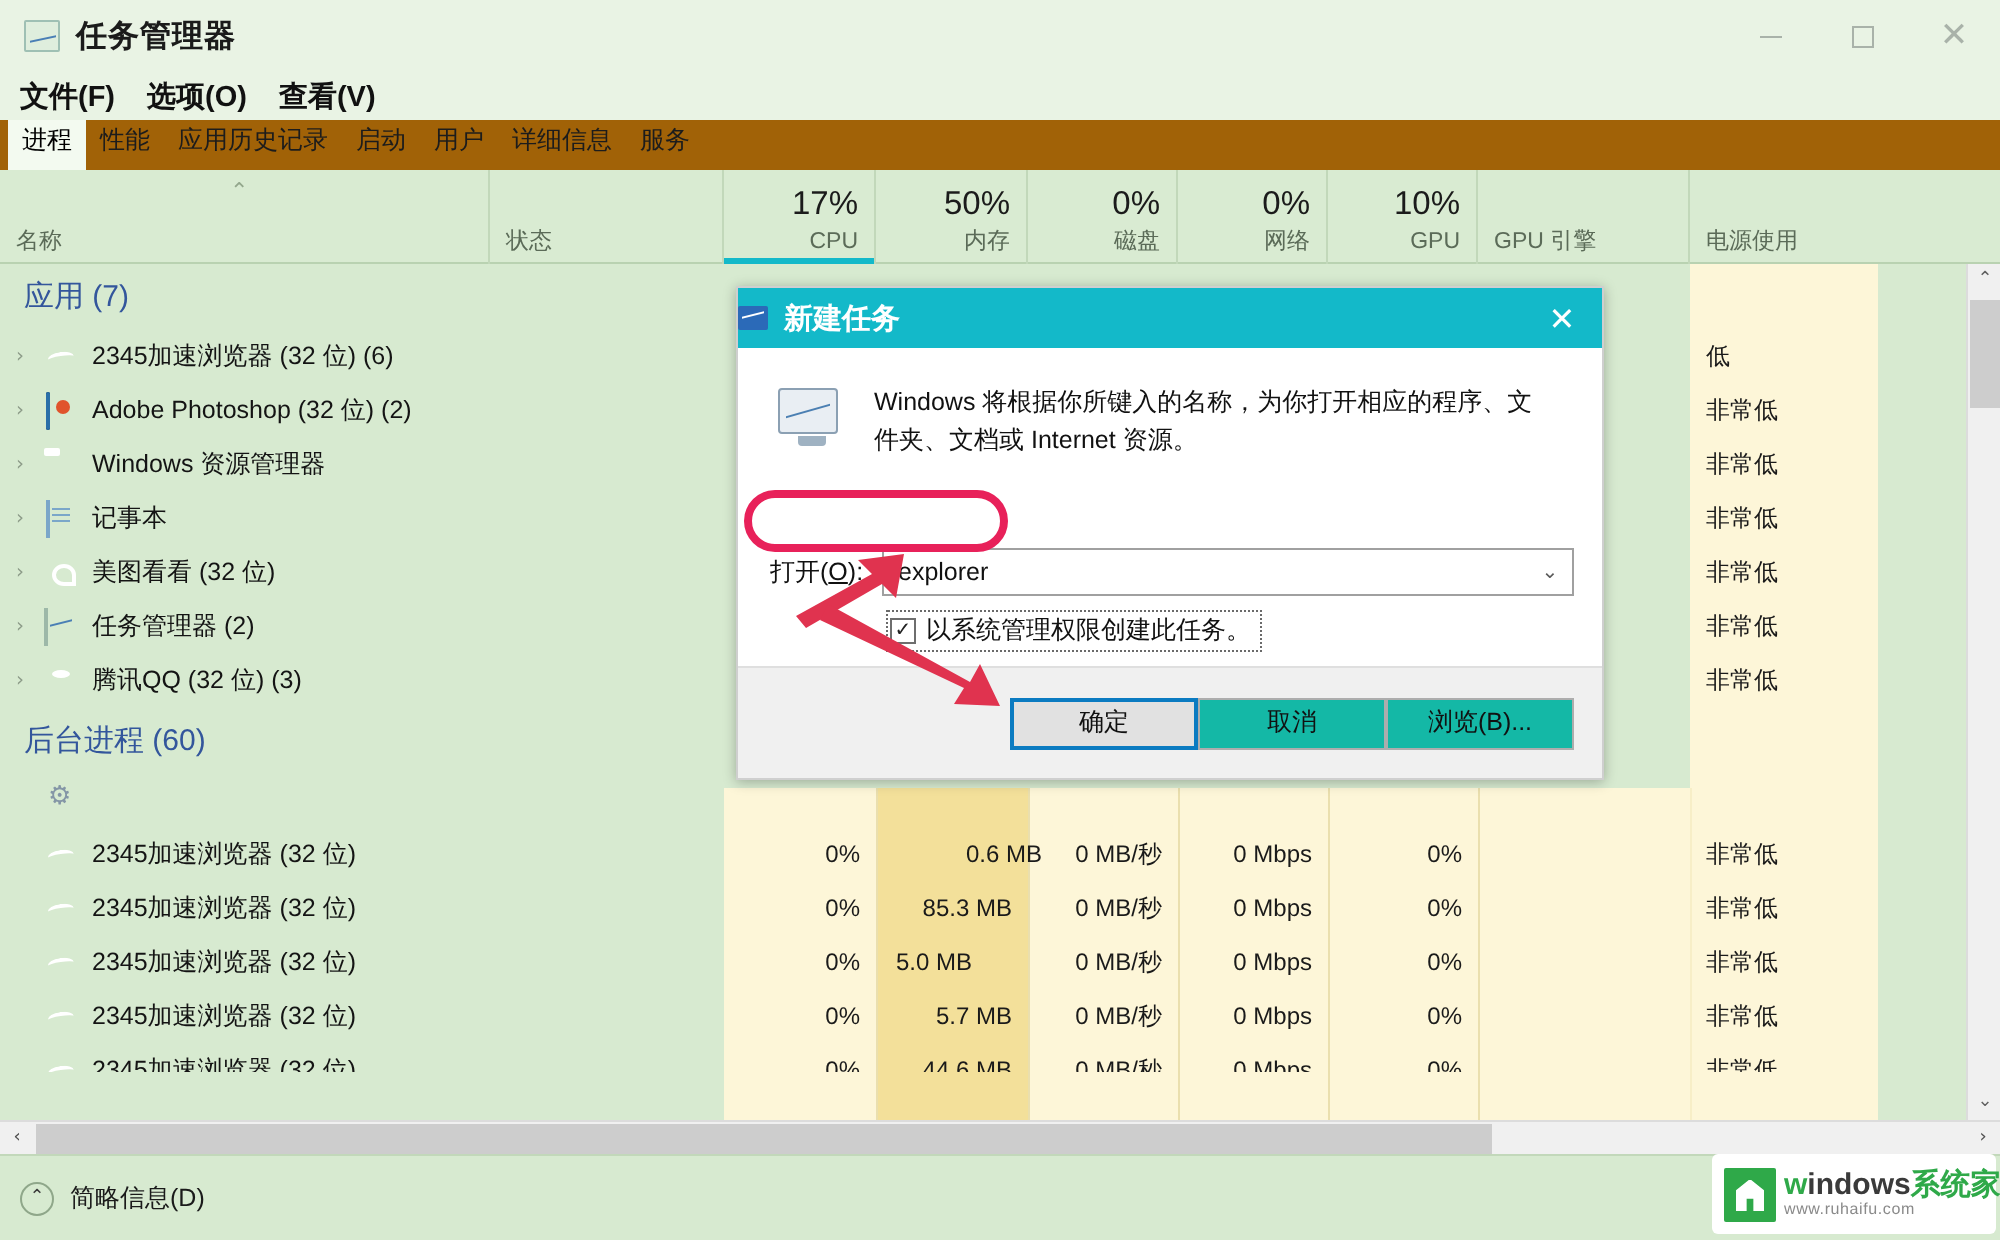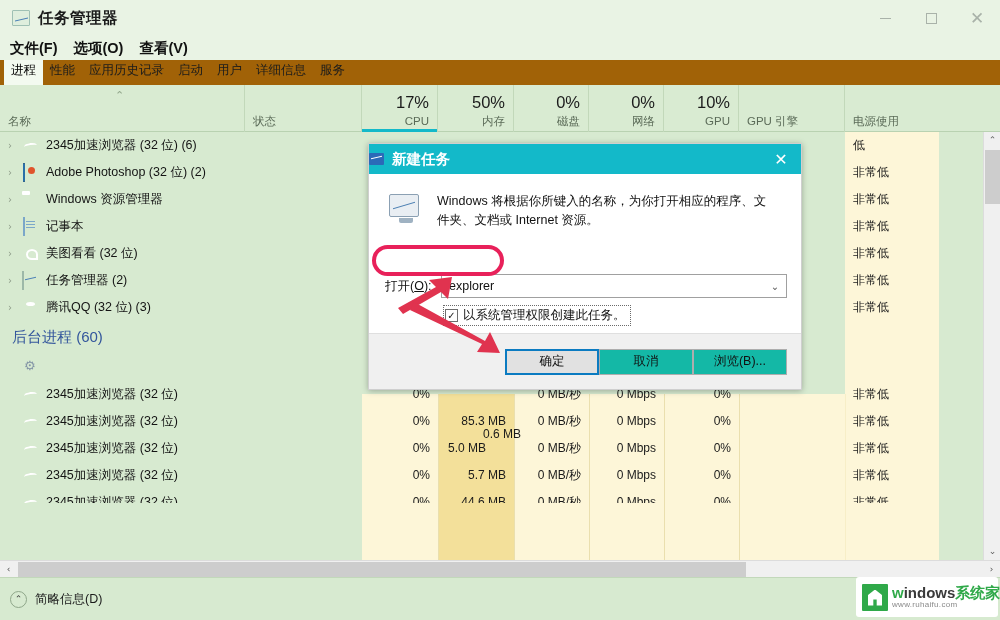--- a/index.html
+++ b/index.html
@@ -368,20 +368,21 @@
     <div class="ch left" style="left:845px;width:138px;border-right:none;">
       <div class="pct"></div>
       <div class="lbl">电源使用</div>
     </div>
   </div>
 
   <div class="listarea">
 
     <div class="band" style="left:845px;width:94px;background:#fdf6d8;"></div>
 
+    <div class="grouphdr">应用 (7)</div>
 
     <div class="row" style="top:0">
       <div class="namecell">
         <span class="chev">›</span>
         <span class="picon"><span class="ic-ie"></span></span>
         <span class="pname">2345加速浏览器 (32 位) (6)</span>
       </div>
       <div class="cell lft" style="left:845px;width:94px;">低</div>
     </div>
 
@@ -460,21 +461,21 @@
       </div>
     </div>
 
     <div class="row">
       <div class="namecell">
         <span class="chev"></span>
         <span class="picon"><span class="ic-ie"></span></span>
         <span class="pname">2345加速浏览器 (32 位)</span>
       </div>
       <div class="cell" style="left:362px;width:76px;">0%</div>
-      <div class="cell" style="left:438px;width:91px;margin-top:40px;">0.6 MB</div>
+      <div class="cell" style="left:438px;width:91px;">0.6 MB</div>
       <div class="cell" style="left:514px;width:75px;">0 MB/秒</div>
       <div class="cell" style="left:589px;width:75px;">0 Mbps</div>
       <div class="cell" style="left:664px;width:75px;">0%</div>
       <div class="cell lft" style="left:845px;width:94px;">非常低</div>
     </div>
 
     <div class="row">
       <div class="namecell">
         <span class="chev"></span>
         <span class="picon"><span class="ic-ie"></span></span>

